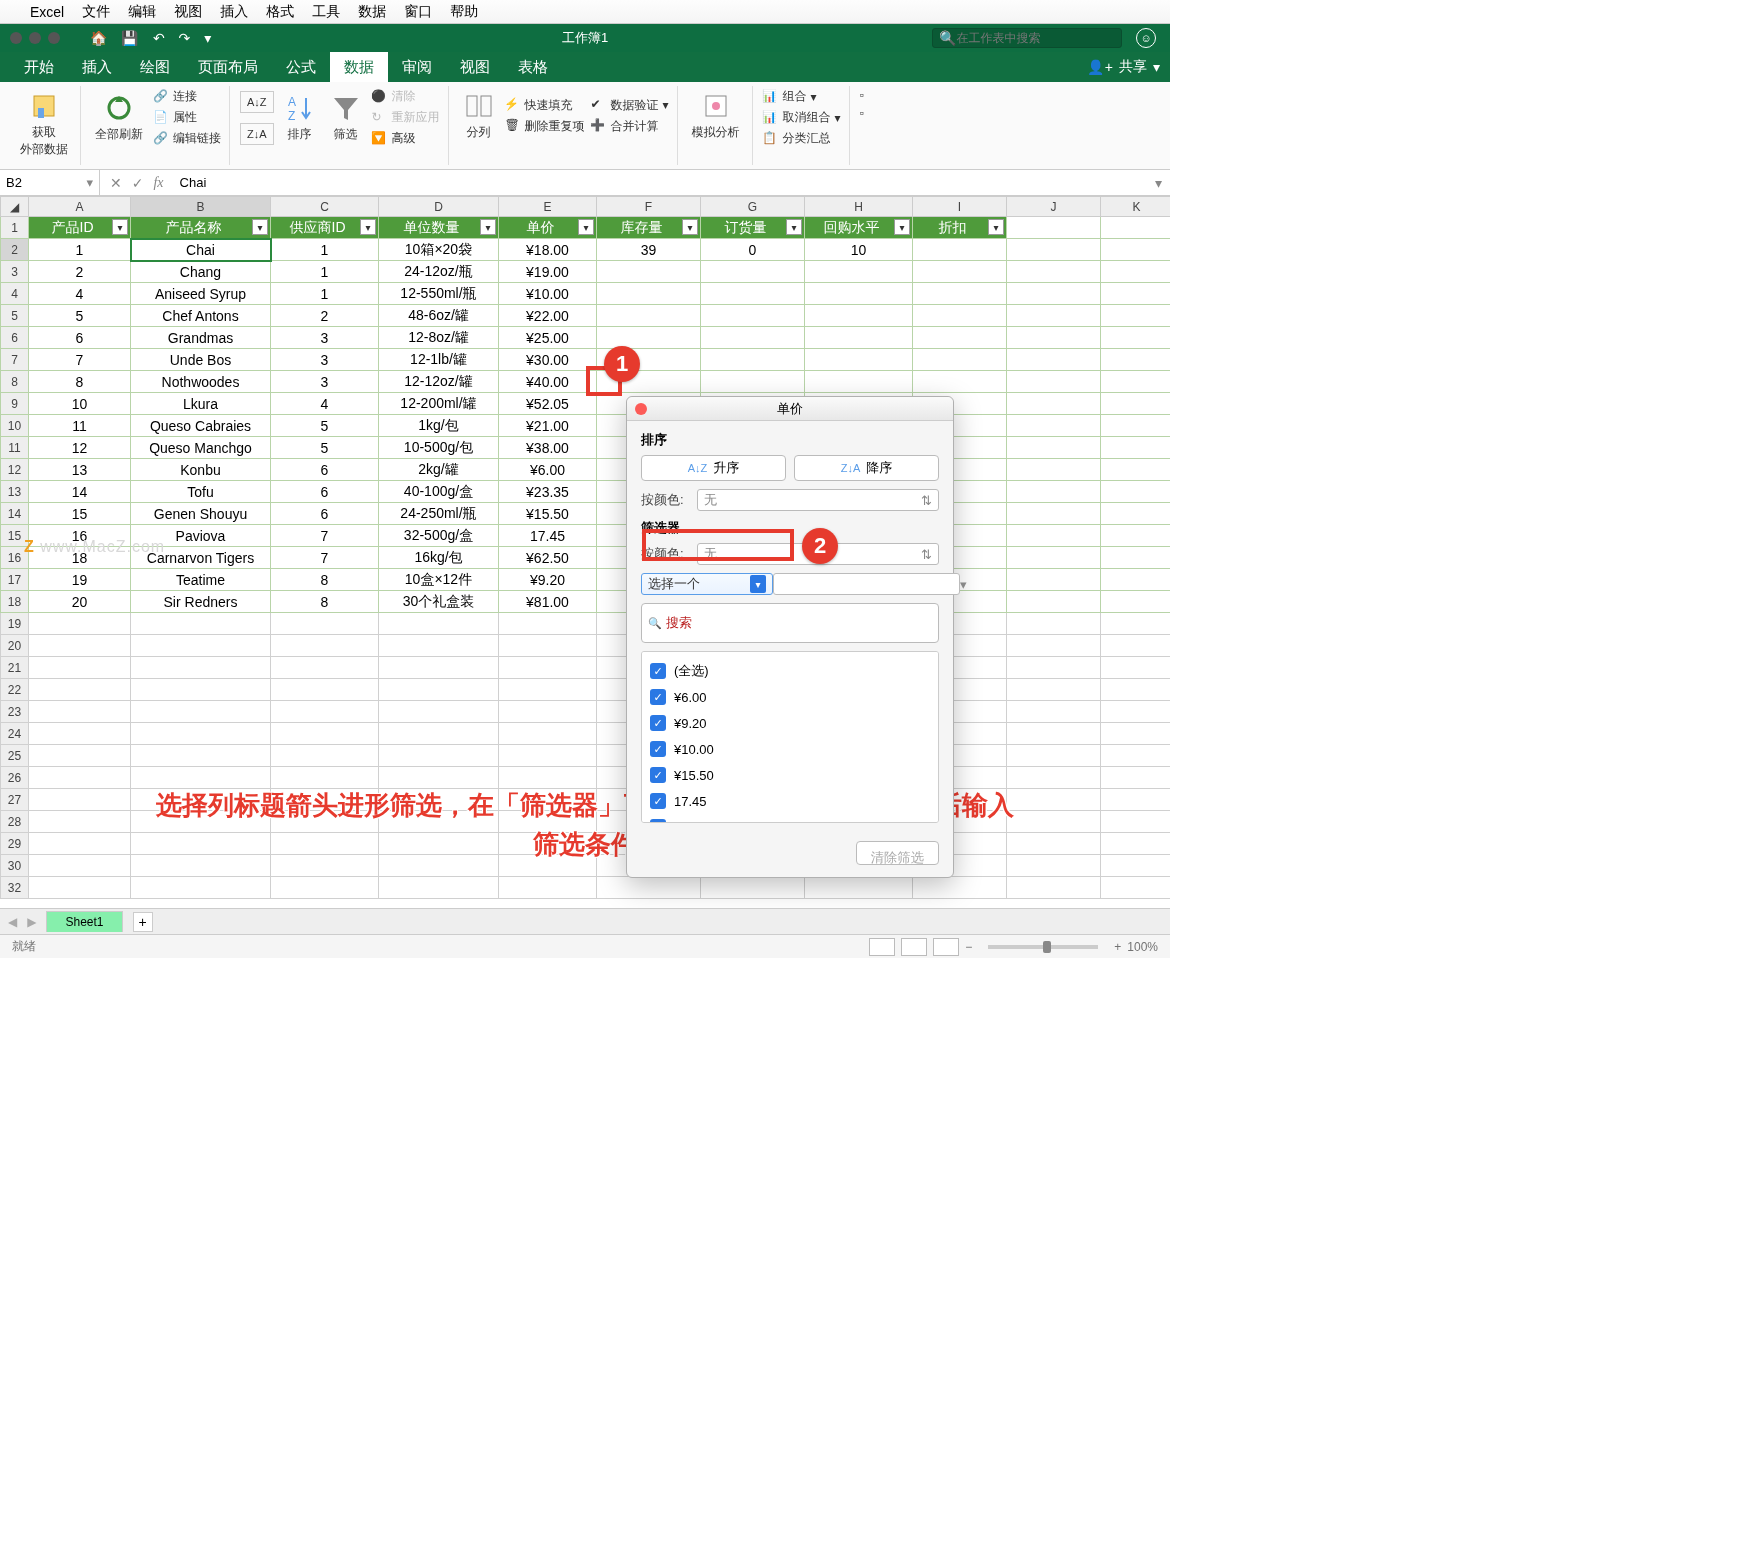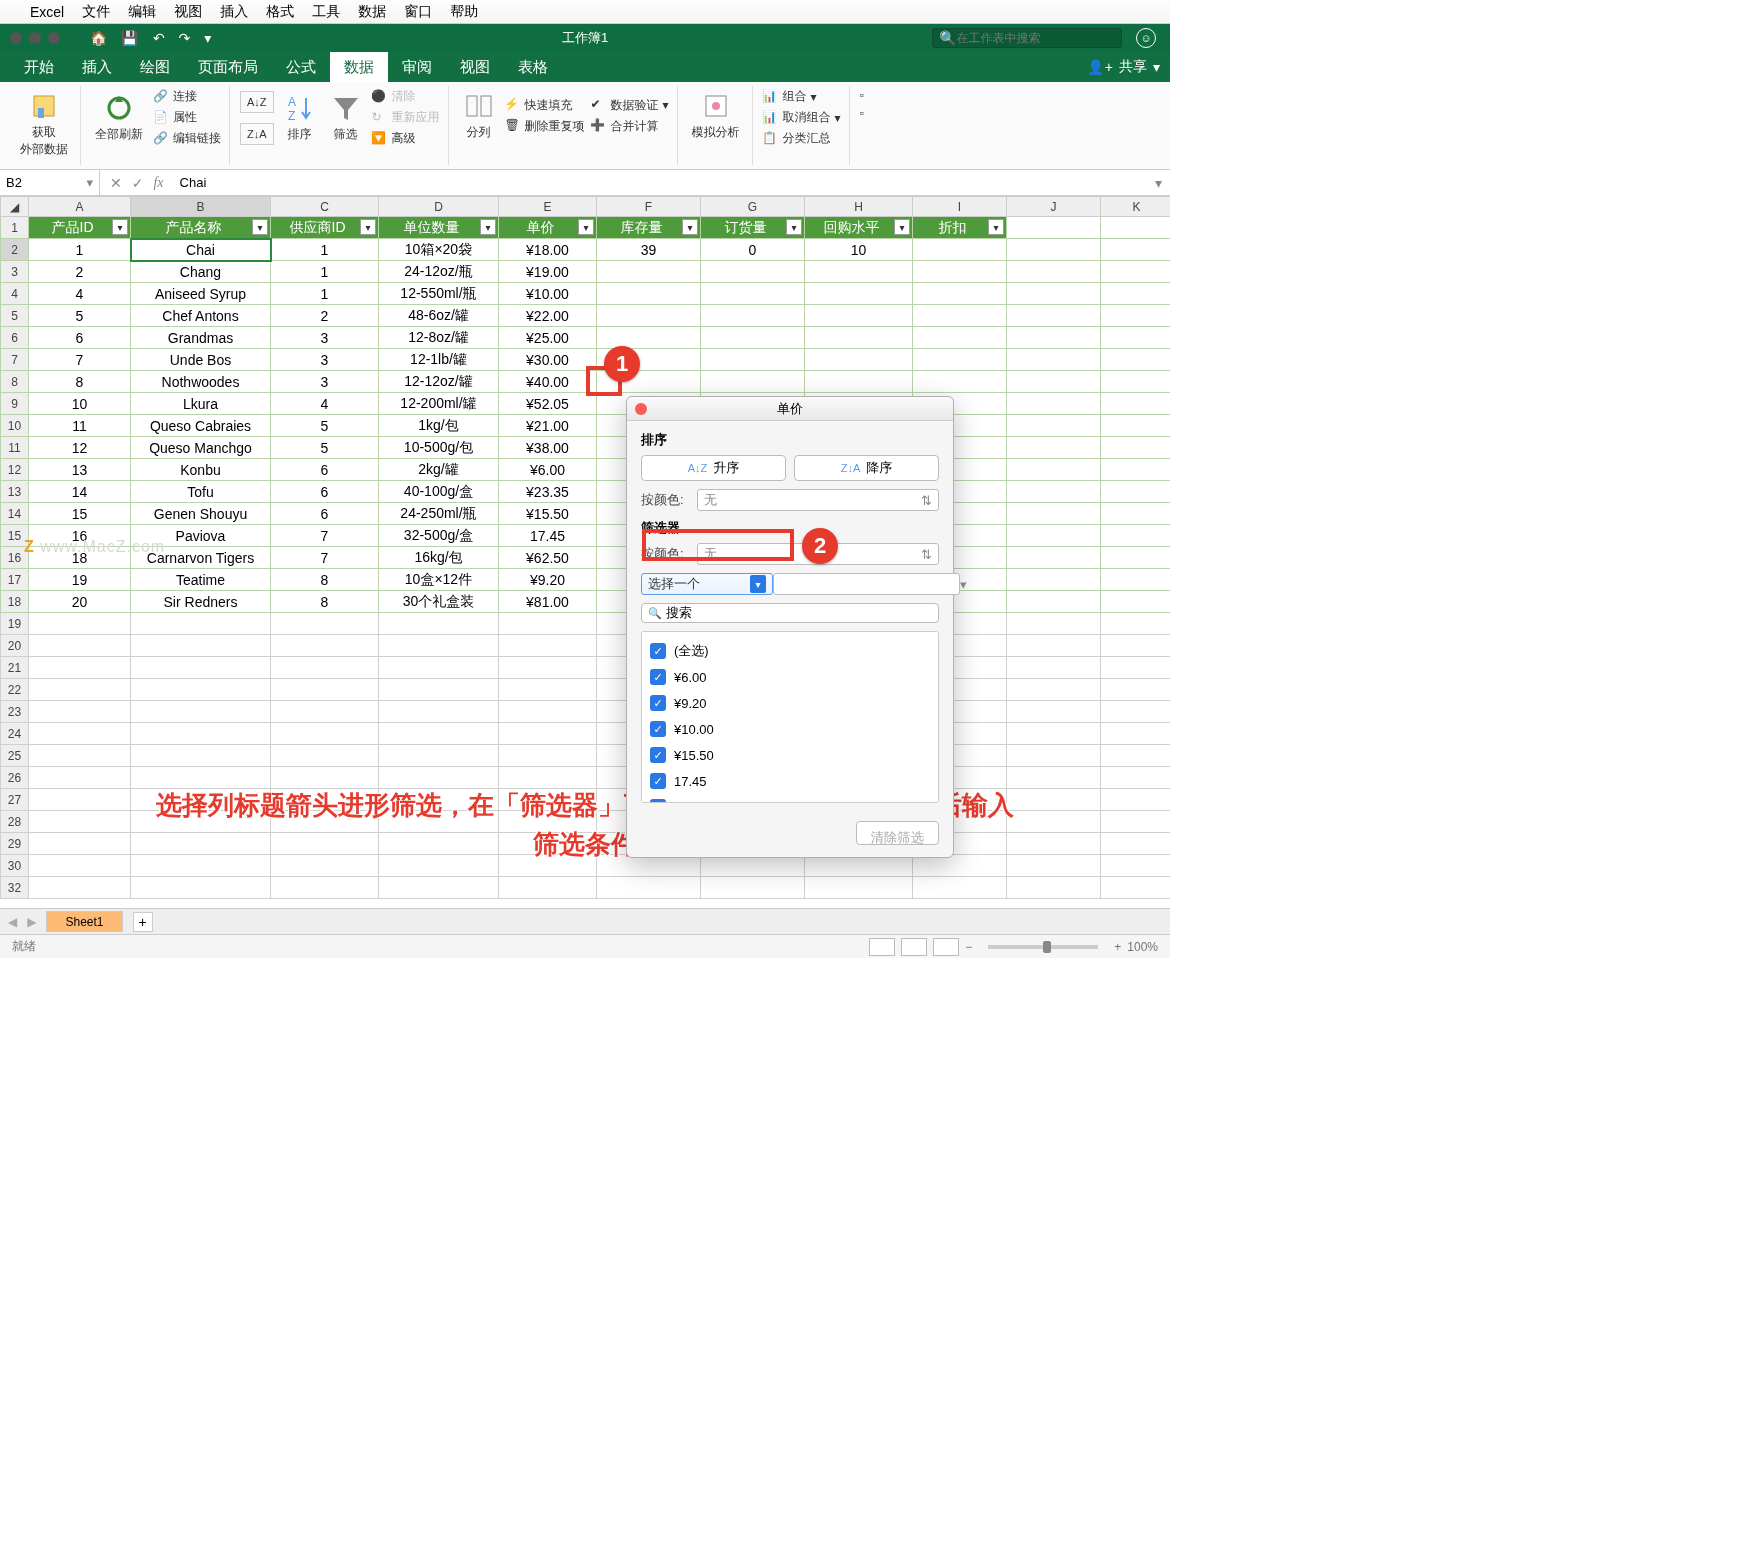--- a/index.html
+++ b/index.html
@@ -76,39 +76,39 @@
 .fp-body { padding: 10px 14px; }
 .fp-section-h { font-weight: 600; margin-bottom: 6px; }
 .fp-sort-btns { display: flex; gap: 8px; margin-bottom: 8px; }
 .fp-btn { flex: 1; height: 26px; border: 1px solid #bbb; background: #fff; border-radius: 4px; display: flex; align-items: center; justify-content: center; gap: 6px; cursor: pointer; }
 .fp-row { display: flex; align-items: center; margin-bottom: 8px; }
 .fp-row label { width: 56px; color: #444; }
 .fp-select { flex: 1; height: 22px; border: 1px solid #bbb; border-radius: 3px; background: #fff; padding: 0 6px; color: #888; display: flex; align-items: center; justify-content: space-between; }
 .fp-select.blue { border: 1px solid #5a9de8; background: linear-gradient(#f5faff,#eaf3ff); }
 .fp-select .caret { background: #2a78e4; color: #fff; width: 16px; height: 18px; border-radius: 2px; display: flex; align-items: center; justify-content: center; font-size: 10px; }
 .fp-input { flex: 1; height: 22px; border: 1px solid #bbb; border-radius: 3px; padding: 0 4px; background: #fff; }
-.fp-search { width: 100%; height: 20px; border: 1px solid #bbb; border-radius: 4px; padding: 0 6px 0 24px; background: #fff; position: relative; margin-bottom: 8px; color: #000000; display: flex; align-items: center; }
+.fp-search { width: 100%; height: 40px; border: 1px solid #bbb; border-radius: 4px; padding: 0 6px 0 24px; background: #fff; position: relative; margin-bottom: 8px; color: #b91c1c; display: flex; align-items: center; }
 .fp-search::before { content: "🔍"; position: absolute; left: 6px; font-size: 11px; color: #aaa; }
 .fp-list { max-height: 172px; overflow-y: auto; background: #fff; border: 1px solid #ccc; border-radius: 3px; padding: 6px 8px; }
 .fp-item { display: flex; align-items: center; gap: 8px; height: 26px; }
 .fp-check { width: 16px; height: 16px; background: #2a78e4; border-radius: 3px; display: flex; align-items: center; justify-content: center; color: #fff; font-size: 11px; }
 .fp-footer { display: flex; justify-content: flex-end; padding: 8px 14px 12px; }
 .fp-clear { height: 24px; padding: 7px 14px; border: 1px solid #bbb; border-radius: 4px; background: #fff; color: #aaa; }
 
 
 .anno-text { position: absolute; left: 30px; right: 30px; top: 590px; text-align: center; font-size: 26px; font-weight: 700; color: #e63a2d; text-shadow: 1px 1px 0 #fff, -1px -1px 0 #fff, 1px -1px 0 #fff, -1px 1px 0 #fff; z-index: 30; line-height: 1.5; }
 
 
 .watermark { position: absolute; top: 342px; left: 24px; font-size: 16px; color: #d8d8d8; z-index: 5; letter-spacing: 1px; }
 .watermark .z { color: #f0a020; font-weight: 700; }
 
 
 .sheet-tabs { height: 26px; border-top: 1px solid #ccc; background: #eee; display: flex; align-items: center; padding: 0 8px; gap: 10px; }
 .st-nav { color: #aaa; font-size: 12px; }
-.st-tab { background: #fdba74; border: 1px solid #ccc; border-bottom: none; padding: 3px 18px; font-size: 12px; }
+.st-tab { background: #86efac; border: 1px solid #ccc; border-bottom: none; padding: 3px 18px; font-size: 12px; }
 .st-add { width: 20px; height: 20px; border: 1px solid #ccc; background: #fff; display: flex; align-items: center; justify-content: center; }
 
 
 .statusbar { height: 24px; background: #f5f5f5; border-top: 1px solid #ccc; display: flex; align-items: center; padding: 0 12px; font-size: 12px; color: #737373; }
 .statusbar .views { margin-left: auto; display: flex; gap: 6px; align-items: center; }
 .vbtn { width: 26px; height: 18px; border: 1px solid #bbb; background: #fff; }
 .zoom-slider { width: 110px; height: 4px; background: #ccc; position: relative; margin: 0 10px; }
 .zoom-slider::after { content: ""; position: absolute; left: 50%; top: -4px; width: 8px; height: 12px; background: #888; border-radius: 2px; }
 </style>
 </head>

